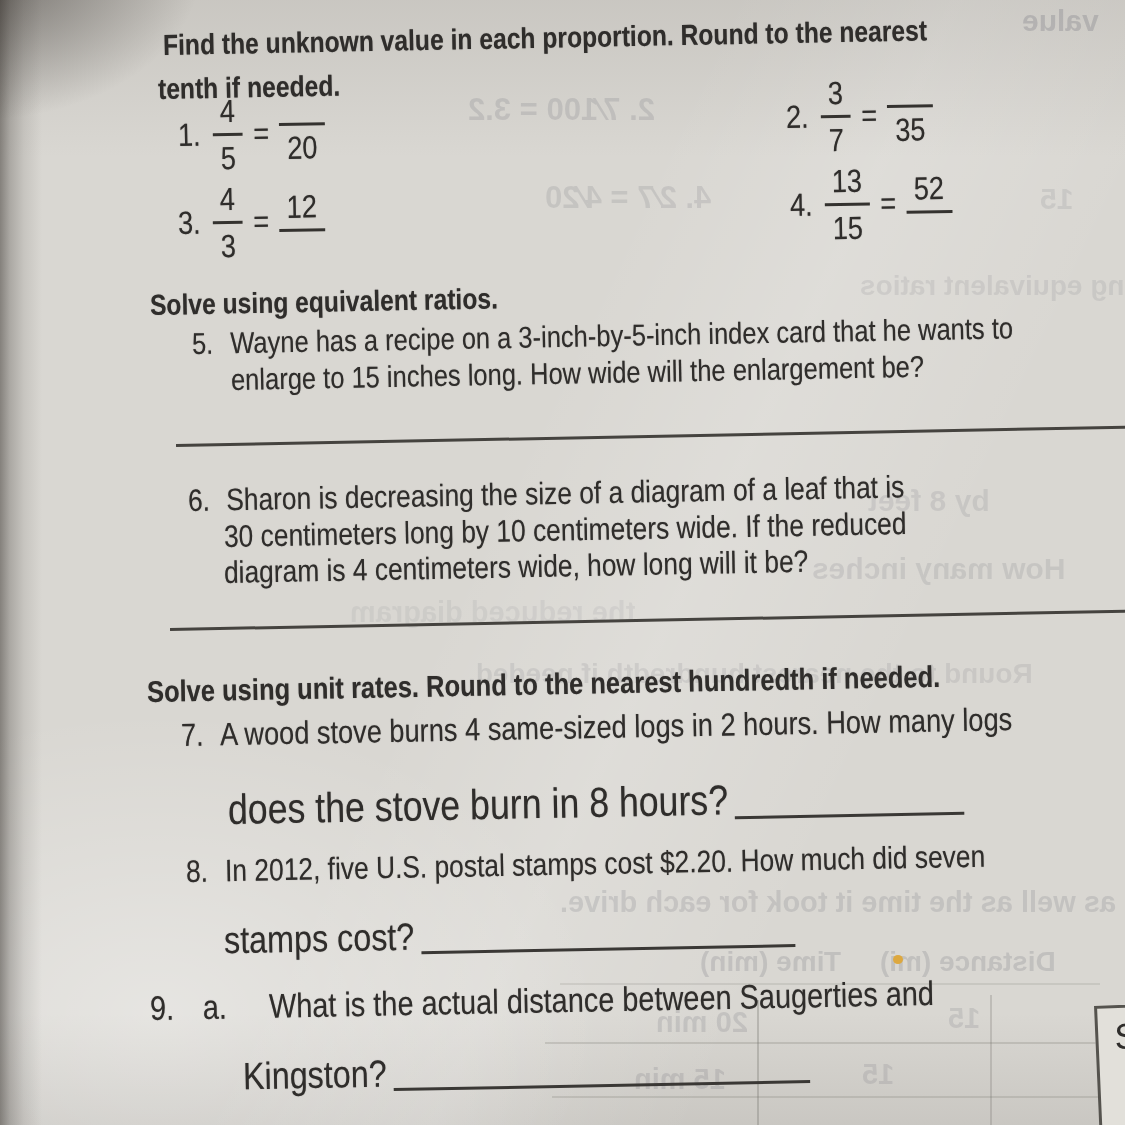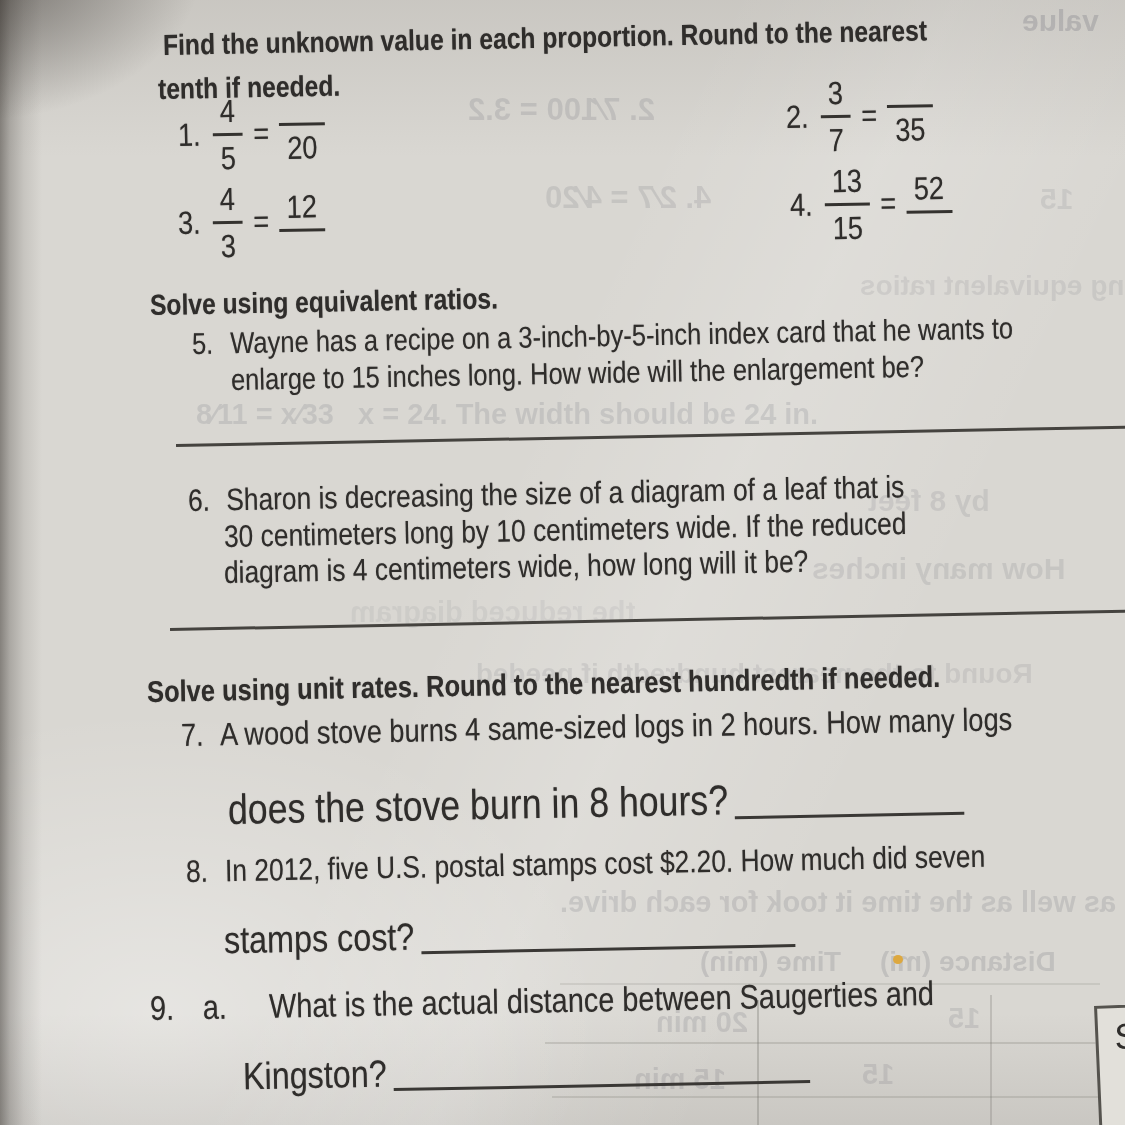--- a/index.html
+++ b/index.html
@@ -59,21 +59,20 @@
 <body>
 
 <div id="photo">
 
   <div class="ghost mir" style="left:1022px;top:4px;font-size:30px;opacity:.28;">value</div>
   <div class="ghost mir" style="left:468px;top:92px;font-size:31px;opacity:.20;">2. 7⁄100 = 3.2</div>
   <div class="ghost mir" style="left:545px;top:180px;font-size:31px;opacity:.18;">4. 2⁄7 = 4⁄20</div>
   <div class="ghost mir" style="left:1040px;top:182px;font-size:30px;opacity:.15;">15</div>
   <div class="ghost mir" style="left:860px;top:270px;font-size:28px;opacity:.14;">using equivalent ratios</div>
   <div class="ghost mir" style="left:868px;top:484px;font-size:30px;opacity:.16;">by 8 feet</div>
-  <div class="ghost" style="left:196px;top:398px;font-size:29px;opacity:.22;color:#7d8088;">8⁄11 = x⁄33&nbsp;&nbsp;&nbsp;x = 24. The width should be 24 in.</div>
   <div class="ghost mir" style="left:812px;top:552px;font-size:30px;opacity:.17;">How many inches</div>
   <div class="ghost mir" style="left:350px;top:596px;font-size:29px;opacity:.10;">the reduced diagram</div>
   <div class="ghost mir" style="left:468px;top:658px;font-size:28px;opacity:.15;">Round to the nearest hundredth if needed.</div>
   <div class="ghost mir" style="left:560px;top:886px;font-size:29px;opacity:.20;">as well as the time it took for each drive.</div>
   <div class="ghost mir" style="left:700px;top:946px;font-size:28px;opacity:.22;">Distance (mi)&nbsp;&nbsp;&nbsp;&nbsp;&nbsp;Time (min)</div>
   <div class="ghost mir" style="left:656px;top:1006px;font-size:29px;opacity:.20;">20 min</div>
   <div class="ghost mir" style="left:948px;top:1002px;font-size:29px;opacity:.18;">15</div>
   <div class="ghost mir" style="left:634px;top:1063px;font-size:29px;opacity:.20;">15 min</div>
   <div class="ghost mir" style="left:862px;top:1058px;font-size:29px;opacity:.18;">15</div>
 

